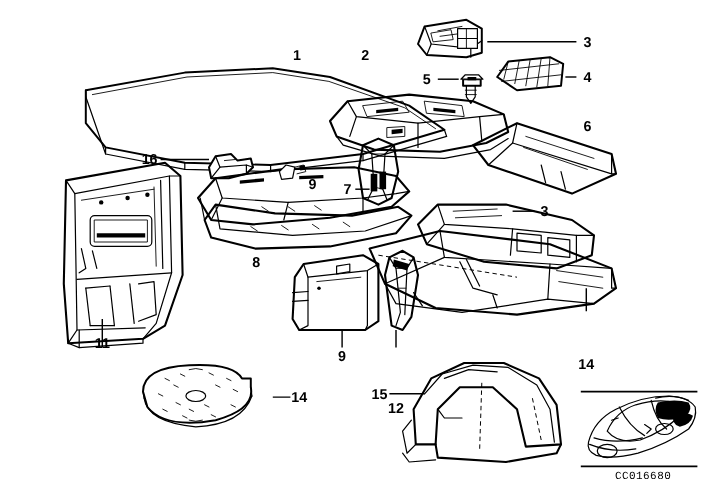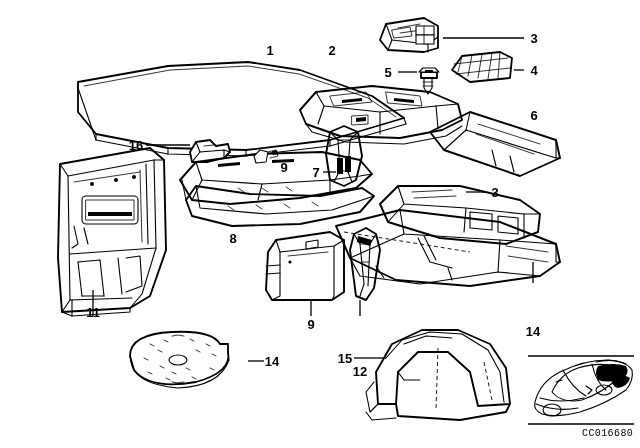--- a/index.html
+++ b/index.html
@@ -305,15 +305,15 @@
   <div class="callout" style="left:284px; top:167px;">9</div>
   <div class="callout" style="left:311px; top:324px;">9</div>
   <div class="callout" style="left:93px;  top:312px;">11</div>
   <div class="callout" style="left:360px; top:323px;margin-top:48px;">12</div>
   <div class="callout" style="left:495px; top:192px;">3</div>
   <div class="callout" style="left:533px; top:291px;margin-top:40px;">14</div>
   <div class="callout" style="left:345px; top:358px;">15</div>
   <div class="callout" style="left:136px; top:145px;text-align:right;">16</div>
   <div class="callout" style="left:272px; top:361px;">14</div>
 
-  <div class="diagram-code" style="left:582px; top:428px;text-align:center;">CC016680</div>
+  <div class="diagram-code" style="left:559px; top:428px;text-align:center;">CC016680</div>
 
 </div>
 
 </body></html>

